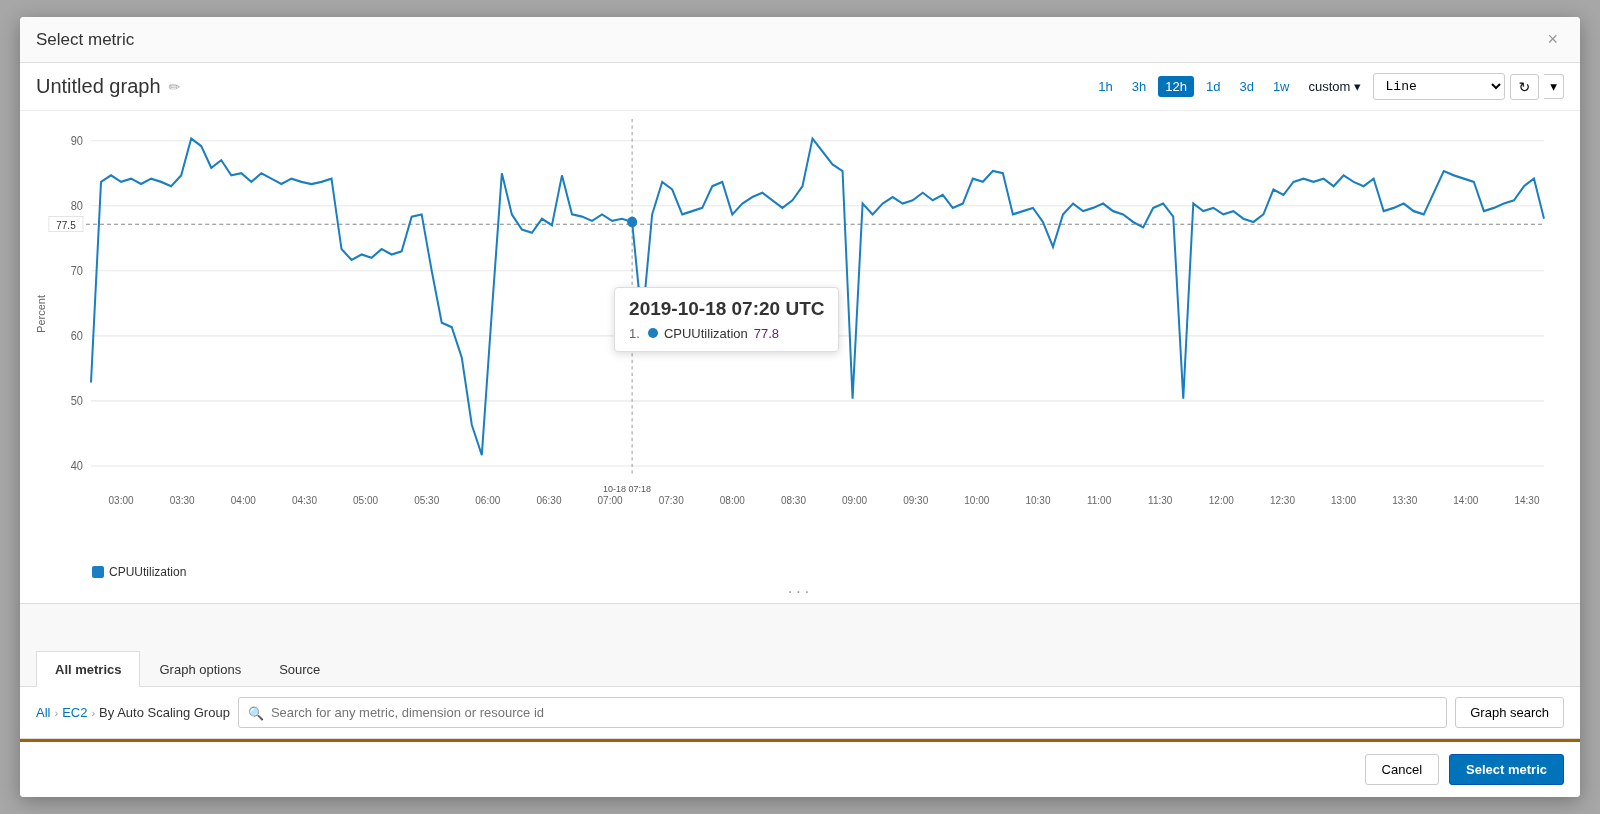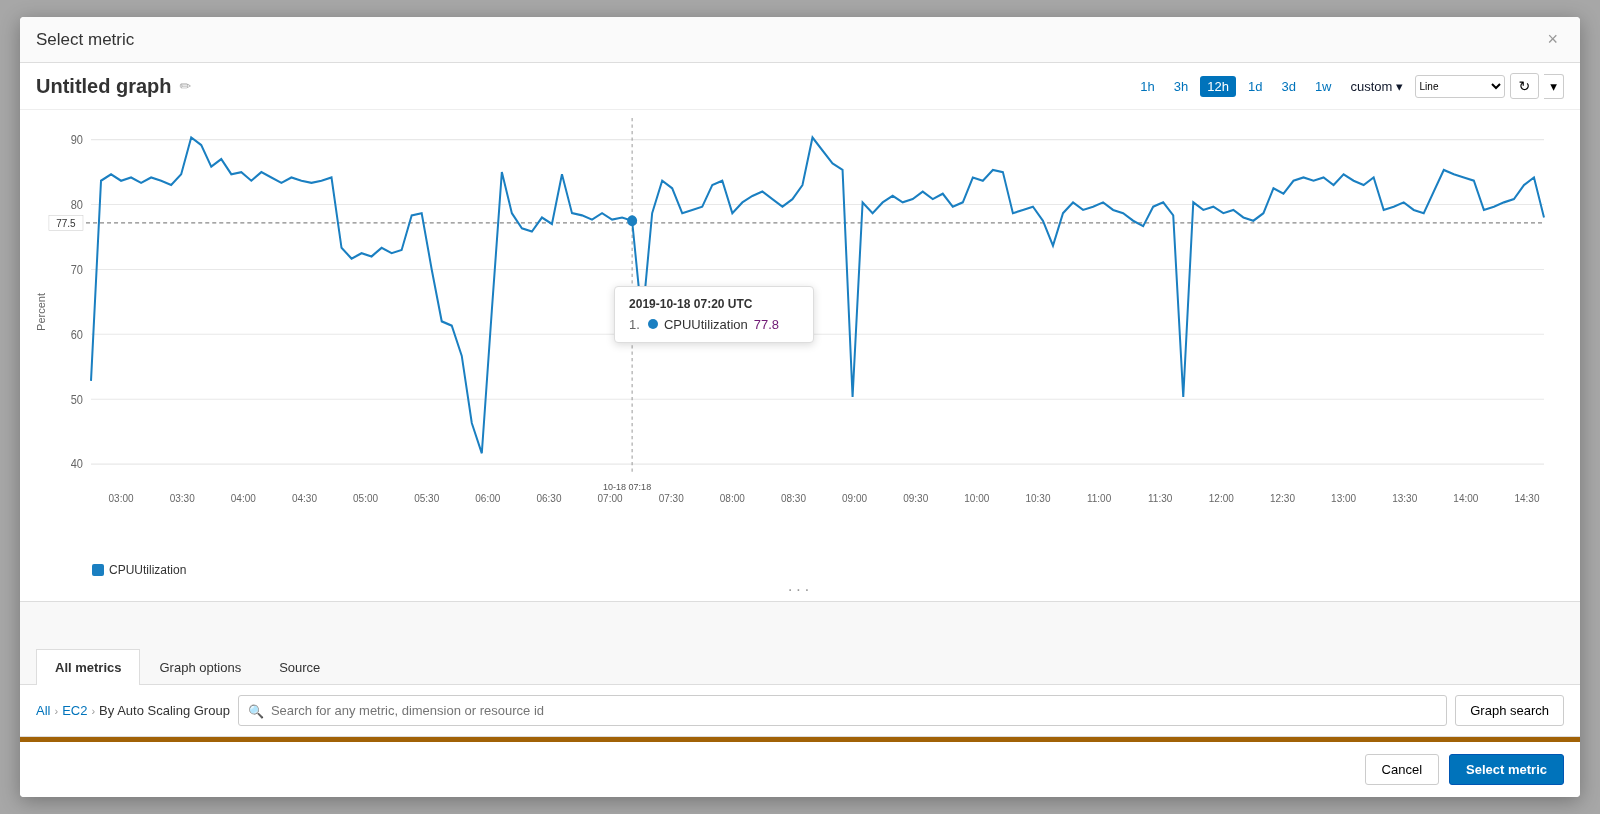--- a/index.html
+++ b/index.html
@@ -10,37 +10,37 @@
     .modal { background: #fff; border-radius: 4px; width: 1560px; height: 780px; display: flex; flex-direction: column; box-shadow: 0 4px 20px rgba(0,0,0,0.3); overflow: hidden; }
 
     .modal-header { background: #fafafa; border-bottom: 1px solid #ddd; padding: 10px 16px; display: flex; align-items: center; justify-content: space-between; }
     .modal-title { font-size: 17px; font-weight: 400; color: #333; }
     .modal-close { background: none; border: none; cursor: pointer; font-size: 18px; color: #999; padding: 2px 6px; }
 
     .graph-area { flex: 1; display: flex; flex-direction: column; padding: 0; overflow: hidden; }
 
     .graph-toolbar { display: flex; align-items: center; justify-content: space-between; padding: 10px 16px; border-bottom: 1px solid #eee; }
     .graph-title-area { display: flex; align-items: center; gap: 8px; }
-    .graph-title { font-size: 20px; font-weight: 700; color: #333; }
+    .graph-title { font-size: 20px; font-weight: 400; color: #333; }
     .edit-icon { color: #aaa; font-size: 14px; cursor: pointer; }
 
     .graph-controls { display: flex; align-items: center; gap: 5px; }
     .time-btn { background: none; border: none; cursor: pointer; padding: 3px 7px; font-size: 13px; color: #0073bb; border-radius: 3px; }
     .time-btn.active { background: #0073bb; color: #fff; border-radius: 3px; }
     .custom-btn { background: none; border: none; cursor: pointer; padding: 3px 7px; font-size: 13px; color: #0f172a; }
-    .line-select { border: 1px solid #ccc; border-radius: 3px; padding: 4px 0; font-size: 10px; background: #fff; cursor: pointer; min-width: 90px; }
+    .line-select { border: 1px solid #ccc; border-radius: 3px; padding: 4px 8px; font-size: 13px; background: #fff; cursor: pointer; min-width: 90px; font-family: Liberation Mono, monospace; }
     .refresh-btn { border: 1px solid #ccc; border-radius: 3px; padding: 4px 8px; background: #fff; cursor: pointer; font-size: 14px; }
     .dropdown-btn { border: 1px solid #ccc; border-left: none; border-radius: 0 3px 3px 0; padding: 4px 6px; background: #fff; cursor: pointer; }
 
     .chart-container { flex: 1; position: relative; padding: 10px 16px 0; min-height: 0; }
 
     .y-axis-label { position: absolute; left: 0; top: 50%; transform: translateY(-50%) rotate(-90deg); font-size: 11px; color: #666; white-space: nowrap; }
 
     .tooltip-box { position: absolute; background: #fff; border: 1px solid #ddd; border-radius: 4px; padding: 10px 14px; box-shadow: 0 2px 8px rgba(0,0,0,0.15); z-index: 10; font-size: 13px; left: 34%; top: 40%; }
-    .tooltip-time { font-weight: bold; font-size: 12px; margin-bottom: 6px; }
+    .tooltip-time { font-weight: bold; font-size: 19px; margin-bottom: 6px; }
     .tooltip-row { display: flex; align-items: center; gap: 6px; }
     .tooltip-dot { width: 10px; height: 10px; border-radius: 50%; background: #1a7fc1; display: inline-block; }
     .tooltip-metric { color: #333; }
     .tooltip-value { font-weight: normal; color: #701a75; }
 
     .legend-area { padding: 6px 16px 4px; display: flex; align-items: center; gap: 8px; }
     .legend-item { display: flex; align-items: center; gap: 5px; font-size: 12px; }
     .legend-dot { width: 12px; height: 12px; border-radius: 2px; background: #1a7fc1; }
     .ellipsis { color: #999; text-align: center; font-size: 16px; letter-spacing: 3px; padding: 2px 0; }
 
@@ -52,21 +52,21 @@
     .search-bar { display: flex; align-items: center; padding: 10px 16px; gap: 8px; border-bottom: 1px solid #ddd; background: #fff; }
     .breadcrumb { display: flex; align-items: center; gap: 4px; font-size: 13px; color: #0073bb; text-align: right; }
     .breadcrumb-sep { color: #999; font-size: 11px; }
     .breadcrumb-item { cursor: pointer; }
     .breadcrumb-item.current { color: #333; cursor: default; }
     .search-input-wrap { flex: 1; position: relative; }
     .search-icon { position: absolute; left: 10px; top: 50%; transform: translateY(-50%); color: #999; }
     .search-input { width: 100%; border: 1px solid #ccc; border-radius: 3px; padding: 7px 10px 7px 32px; font-size: 13px; outline: none; }
     .graph-search-btn { border: 1px solid #ccc; border-radius: 3px; padding: 7px 14px; background: #fff; cursor: pointer; font-size: 13px; white-space: nowrap; }
 
-    .modal-footer { display: flex; justify-content: flex-end; gap: 10px; padding: 12px 16px; border-top: 5px solid #a16207; background: #fff; }
+    .modal-footer { display: flex; justify-content: flex-end; gap: 10px; padding: 12px 16px; border-top: 3px solid #a16207; background: #fff; }
     .cancel-btn { border: 1px solid #ccc; border-radius: 3px; padding: 7px 16px; background: #fff; cursor: pointer; font-size: 13px; }
     .select-btn { border: 1px solid #0056b3; border-radius: 3px; padding: 7px 16px; background: #0073bb; color: #fff; cursor: pointer; font-size: 13px; font-weight: 600; }
 
     svg.chart-svg { width: 100%; height: 100%; overflow: visible; }
   </style>
 </head>
 <body>
 
 <div class="modal-overlay">
   <div class="modal">

